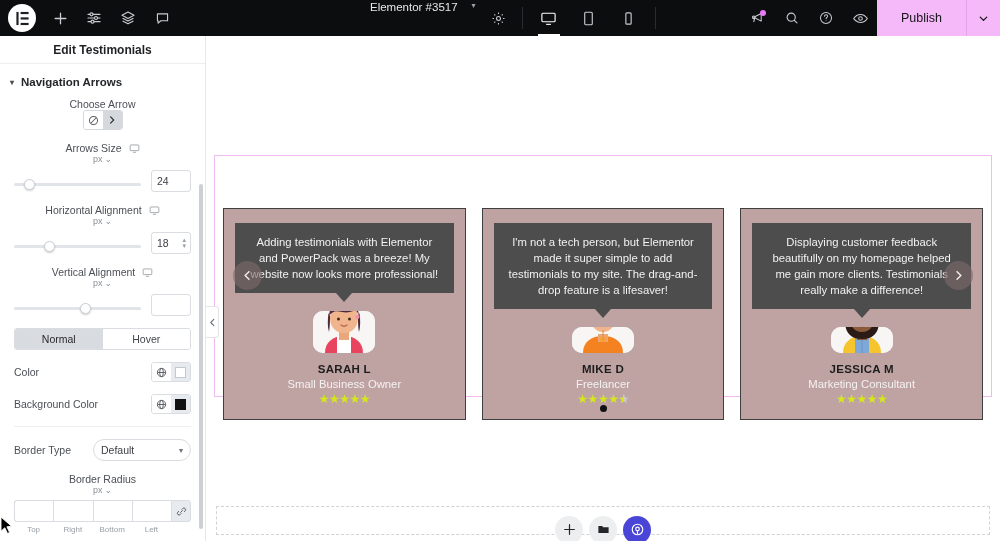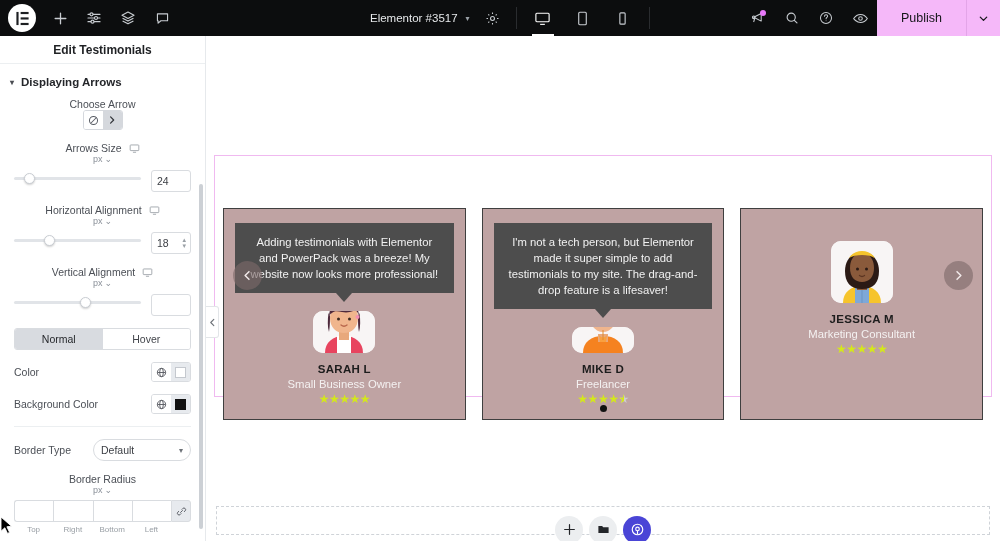--- a/index.html
+++ b/index.html
@@ -22,21 +22,21 @@
   }
   .tb-icon {
     width: 32px; height: 36px; display: flex; align-items: center; justify-content: center;
     color: #c8ccd1;
   }
   .tb-center {
     position: absolute; left: 364px; top: 0; height: 36px;
     display: flex; align-items: center; gap: 0px;
   }
   .doc-title {
-    display: flex; align-items: center; gap: 8px; font-size: 11.5px; color: #e6e8ea;
+    display: flex; gap: 14px; font-size: 11.5px; color: #e6e8ea;
     padding: 0 6px; height: 35px;
   }
   .chev { font-size: 8px; color: #9aa0a6; }
   .gear-wrap { width: 34px; height: 36px; display: flex; align-items: center; justify-content: center; }
   .divider-v { width: 1px; height: 22px; background: #2a2c2f; margin: 0 6px; }
   .devices { display: flex; align-items: center; height: 36px; }
   .dev {
     width: 40px; height: 36px; display: flex; align-items: center; justify-content: center;
     position: relative; color: #c8ccd1;
   }
@@ -90,21 +90,21 @@
 
   
   .toggle-grp { display: flex; border: 1px solid #d5d8dd; border-radius: 3px; overflow: hidden; height: 20px; }
   .toggle-btn {
     width: 19px; display: flex; align-items: center; justify-content: center;
     background: #fff; color: #5a5e66; font-size: 11px;
   }
   .toggle-btn.sel { background: #d5d8dd; color: #33363b; }
 
   
-  .slider-row { display: flex; align-items: flex-start; gap: 10px; }
+  .slider-row { display: flex; align-items: flex-end; gap: 10px; }
   .slider { flex: 1; position: relative; height: 16px; display: flex; align-items: center; }
   .track { height: 3px; background: #e1e4e8; border-radius: 2px; width: 100%; }
   .knob {
     position: absolute; width: 11px; height: 11px; border-radius: 50%;
     background: #fff; border: 1px solid #c9cdd3; box-shadow: 0 1px 2px rgba(0,0,0,.18);
   }
   .numbox {
     width: 40px; height: 22px; border: 1px solid #d9dce0; border-radius: 3px;
     font-size: 10.5px; color: #3b3e44; display: flex; align-items: center; padding: 0 5px;
     background: #fff; position: relative;
@@ -342,21 +342,21 @@
 
   <div class="body">
 
     <div class="panel">
       <div class="panel-head">Edit Testimonials</div>
 
       <div class="panel-scroll">
 
         <div class="section-title">
           <span class="caret">▾</span>
-          <span>Displaying Arrows</span>
+          <span>Navigation Arrows</span>
         </div>
 
         <div class="ctrl">
           <div class="ctrl-row">
             <span class="ctrl-label">Choose Arrow</span>
             <div class="toggle-grp">
               <div class="toggle-btn">
                 <svg width="11" height="11" viewBox="0 0 12 12" fill="none" stroke="#5a5e66" stroke-width="1.1">
                     <circle cx="6" cy="6" r="4.4"></circle>
                     <path d="M3 9L9 3"></path>
@@ -625,20 +625,21 @@
                   <path d="M28.5 34q2.5 2 5 0" stroke="#b8664b" stroke-width="1.3" fill="none" stroke-linecap="round"></path>
                   <path d="M31 39v10" stroke="#e08b2c" stroke-width="1" fill="none"></path>
                 </svg>
               </div>
               <div class="name">MIKE D</div>
               <div class="role">Freelancer</div>
               <div class="stars">★★★★<span class="star-half">★<i>★</i></span></div>
             </div>
 
             <div class="card">
+              <div class="bubble">Displaying customer feedback beautifully on my homepage helped me gain more clients. Testimonials really make a difference!</div>
               <div class="avatar">
                 <svg width="62" height="62" viewBox="0 0 62 62">
                   <rect width="62" height="62" fill="#f8f5f5"></rect>
                   <path d="M12 62c0-11 8-17 19-17s19 6 19 17z" fill="#f6c42c"></path>
                   <path d="M24 46h14v16H24z" fill="#7ea8d8"></path>
                   <path d="M26 42h10v7H26z" fill="#8a5a3b"></path>
                   <path d="M14 30c0-11 7-19 17-19s17 8 17 19c0 11-5 18-17 18s-17-7-17-18z" fill="#2b1a15"></path>
                   <path d="M19 27c0-9 5-15 12-15s12 6 12 15c0 9-5 14-12 14s-12-5-12-14z" fill="#8a5a3b"></path>
                   <path d="M18 17c3-5 8-7 13-7s10 2 13 7c-3-2-8-3-13-3s-10 1-13 3z" fill="#f6c42c"></path>
                   <circle cx="26.5" cy="28" r="1.5" fill="#2b1a15"></circle>

